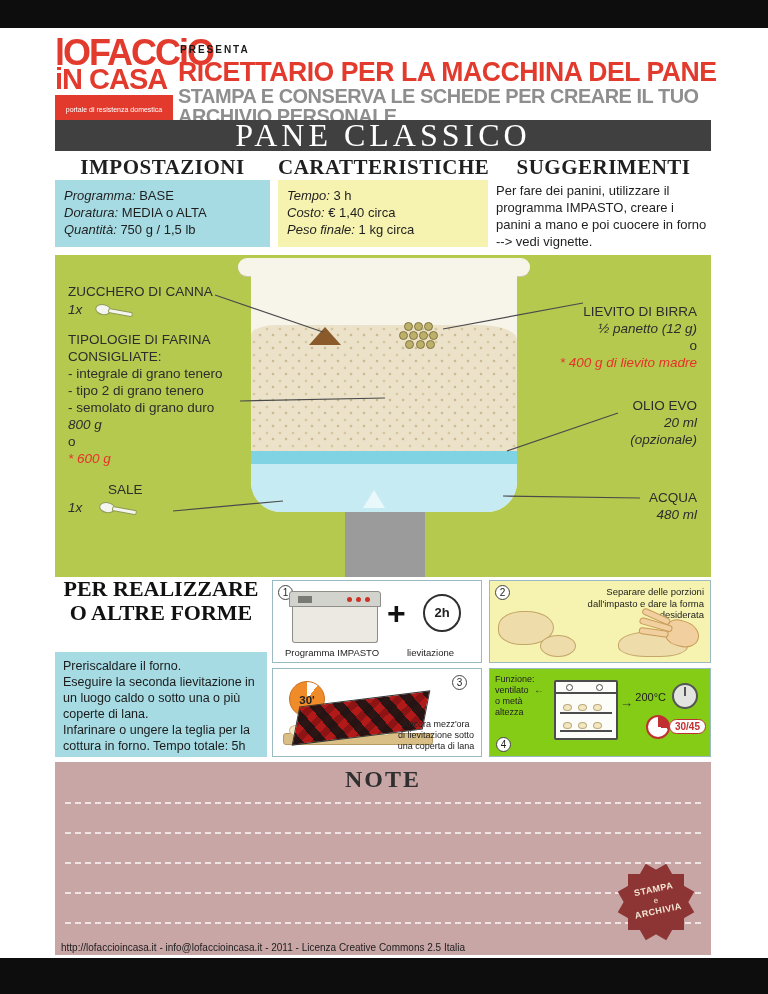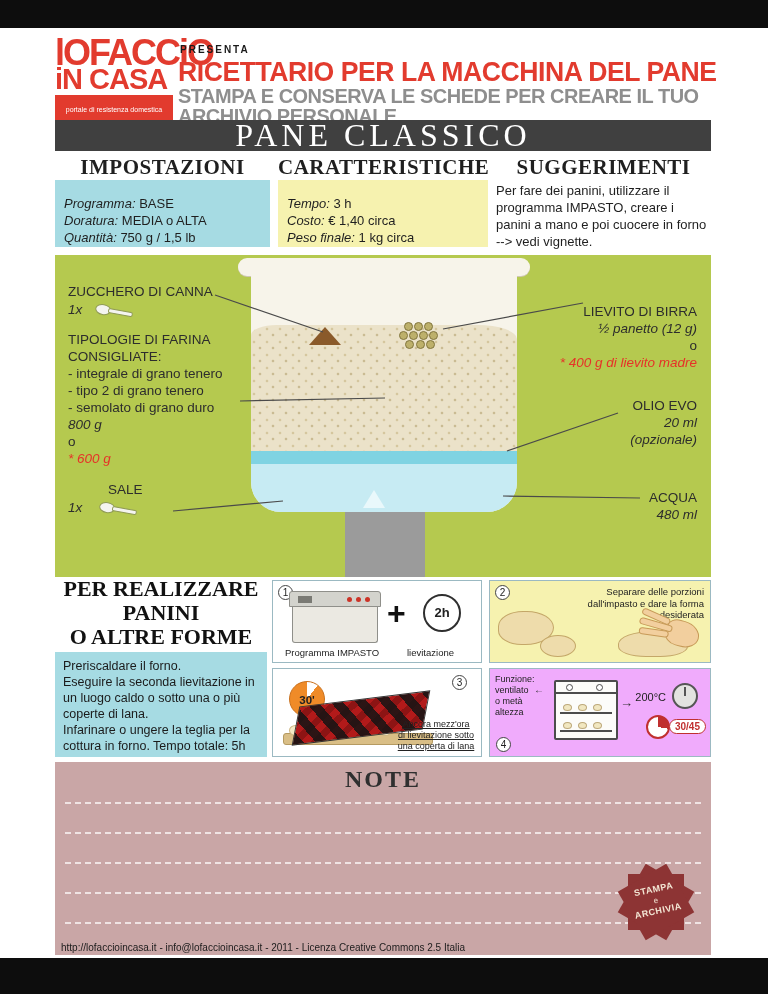--- a/index.html
+++ b/index.html
@@ -25,21 +25,21 @@
 .subtitle{position:absolute;left:178px;top:86px;font-size:21px;font-weight:bold;color:#8e8e8e;letter-spacing:-0.5px;transform:scaleX(0.95);transform-origin:left top;line-height:20px;white-space:nowrap;}
 
 
 .banner{position:absolute;left:55px;top:120px;width:656px;height:31px;background:#404040;color:#fff;text-align:center;font-size:32px;font-weight:normal;letter-spacing:4px;line-height:31px;}
 
 
 .colhead{position:absolute;top:155px;font-size:21px;font-weight:bold;color:#1f1f1f;text-align:center;letter-spacing:0.5px;}
 .ch1{left:55px;width:215px;}
 .ch2{left:278px;width:210px;}
 .ch3{left:496px;width:215px;}
-.infobox{position:absolute;top:180px;height:67px;padding:15px 9px;font-size:13px;line-height:17px;color:#1f1f1f;}
+.infobox{position:absolute;top:180px;height:67px;padding:7px 9px;font-size:13px;line-height:17px;color:#1f1f1f;}
 .box1{left:55px;width:215px;background:#a6dbe3;}
 .box2{left:278px;width:210px;background:#f6f2af;}
 .sugg{position:absolute;left:496px;top:182px;width:215px;font-size:13px;line-height:17px;color:#1f1f1f;}
 .lbl-i{font-style:italic;}
 
 
 .green{position:absolute;left:55px;top:255px;width:656px;height:322px;background:#b5c94f;}
 .pedestal{position:absolute;left:290px;top:250px;width:80px;height:72px;background:#9b9b9b;}
 .pan-lip{position:absolute;left:183px;top:3px;width:292px;height:18px;background:#f7f4ea;border-radius:9px;box-shadow:0 1px 0 #cfc8b2;}
 .pan-body{position:absolute;left:196px;top:20px;width:266px;height:237px;background:#f7f4ea;border-radius:0 0 30px 30px;overflow:hidden;}
@@ -80,21 +80,21 @@
 
 
 .shead{position:absolute;left:55px;top:577px;width:212px;text-align:center;font-size:22px;font-weight:bold;color:#111;line-height:24px;}
 .sbox{position:absolute;left:55px;top:652px;width:212px;height:105px;background:#a6dbe3;padding:6px 8px;font-size:12.5px;line-height:16px;color:#1b1b1b;}
 
 
 .vp{position:absolute;border:1px solid #9bb9c2;}
 .v1{left:272px;top:580px;width:210px;height:83px;background:#fff;}
 .v2{left:489px;top:580px;width:222px;height:83px;background:#f6f2af;}
 .v3{left:272px;top:668px;width:210px;height:89px;background:#fff;}
-.v4{left:489px;top:668px;width:222px;height:89px;background:#f0abfc;}
+.v4{left:489px;top:668px;width:222px;height:89px;background:#84cc16;}
 .badge{position:absolute;width:15px;height:15px;border:1px solid #444;border-radius:50%;background:#fff;font-size:10px;line-height:13px;text-align:center;color:#222;}
 .badge-tl{left:5px;top:4px;}
 .cap{position:absolute;font-size:9.5px;line-height:11.5px;color:#222;}
 
 .bm{position:absolute;left:16px;top:10px;width:92px;height:52px;}
 .bm-top{position:absolute;left:0;top:0;right:0;height:16px;background:#d3d3cd;border:1px solid #8f8f8a;border-radius:3px 3px 0 0;}
 .bm-top i{position:absolute;width:5px;height:5px;border-radius:50%;background:#cc3327;top:5px;}
 .bm-top i:nth-of-type(1){right:10px;}
 .bm-top i:nth-of-type(2){right:19px;}
 .bm-top i:nth-of-type(3){right:28px;}
@@ -116,21 +116,21 @@
 .f1{left:0;top:2px;width:30px;transform:rotate(8deg);}
 .f2{left:0;top:10px;width:34px;}
 .f3{left:2px;top:18px;width:30px;transform:rotate(-8deg);}
 
 .t30{position:absolute;left:16px;top:12px;width:36px;height:36px;border-radius:50%;background:conic-gradient(#ffffff 0 38deg,#ef8b28 38deg 360deg);border:1px solid #c96f1a;font-size:11.5px;font-weight:bold;color:#222;text-align:center;line-height:36px;}
 .tray{position:absolute;left:10px;top:64px;width:150px;height:12px;background:#d9be86;border:1px solid #b59a61;border-radius:3px;}
 .buns{position:absolute;left:16px;top:56px;display:flex;gap:5px;}
 .buns i{width:13px;height:11px;background:#f4eac6;border:1px solid #cdb684;border-radius:50%;}
 .blanket{position:absolute;left:22px;top:30px;width:132px;height:38px;border:1px solid #333;background:repeating-linear-gradient(45deg,rgba(20,20,20,0.85) 0 8px,transparent 8px 16px),repeating-linear-gradient(-45deg,#b21a1a 0 8px,#8d1414 8px 16px);transform:rotate(-7deg) skewX(-18deg);}
 .v3badge{right:14px;top:6px;}
-.v3cap{right:3px;bottom:4px;width:84px;text-align:center;font-size:9px;line-height:11px;text-decoration:underline;}
+.v3cap{right:3px;bottom:4px;width:84px;text-align:center;font-size:9px;line-height:11px;}
 
 .v4cap{left:5px;top:5px;width:54px;font-size:9px;line-height:11px;}
 .arrL{position:absolute;left:44px;top:15px;font-size:10px;color:#333;}
 .oven{position:absolute;left:64px;top:11px;width:64px;height:60px;border:2px solid #4c4c4c;background:#fcfcf9;border-radius:2px;}
 .oven-topline{position:absolute;left:0;right:0;top:10px;height:1.5px;background:#4c4c4c;}
 .knob{position:absolute;top:2px;width:7px;height:7px;border:1.5px solid #4c4c4c;border-radius:50%;background:#fff;}
 .k1{left:10px;}
 .k2{left:40px;}
 .rack{position:absolute;left:4px;right:4px;height:1.5px;background:#4c4c4c;}
 .r1{top:30px;}
@@ -266,21 +266,20 @@
     </div>
 
     <div class="g-label g-right ra">
       <div>ACQUA</div>
       <div class="ital">480 ml</div>
     </div>
   </div>
 
   <div class="shead serif">
     <div>PER REALIZZARE</div>
-    <div>PANINI</div>
     <div>O ALTRE FORME</div>
   </div>
   <div class="sbox pre">Preriscaldare il forno.
 Eseguire la seconda lievitazione in
 un luogo caldo o sotto una o più
 coperte di lana.
 Infarinare o ungere la teglia per la
 cottura in forno. Tempo totale: 5h</div>
 
   <div class="vp v1">

